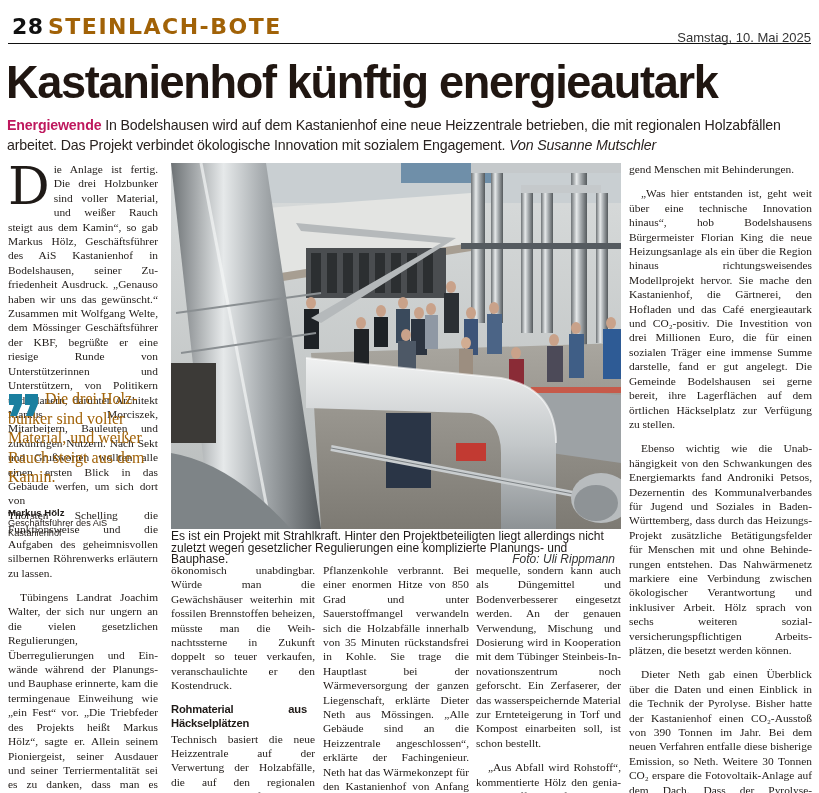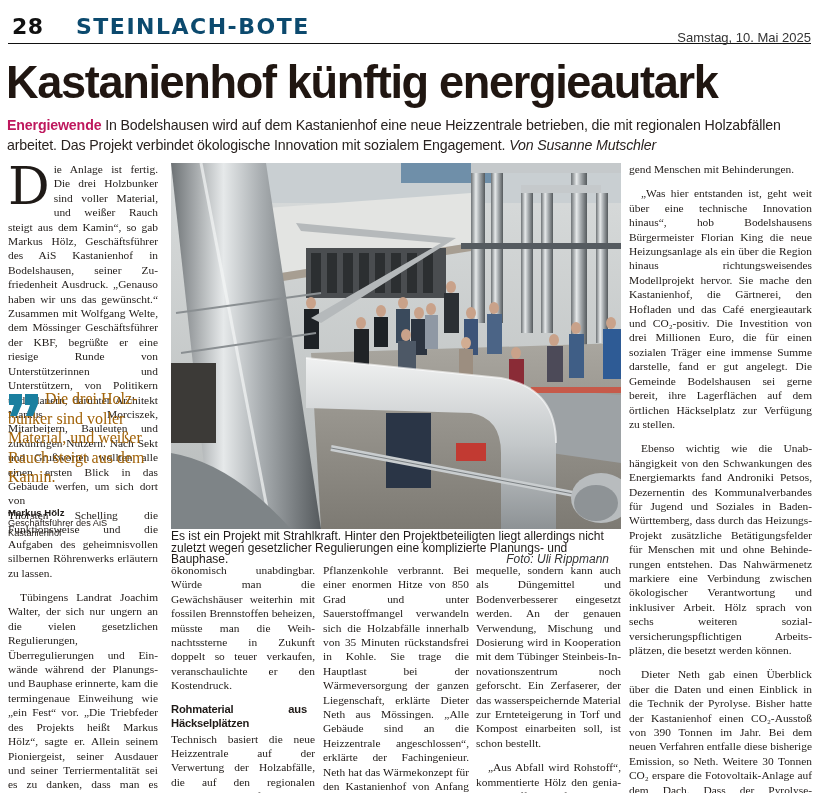--- a/index.html
+++ b/index.html
@@ -1,21 +1,21 @@
 <!DOCTYPE html>
 <html><head>
 <meta charset="utf-8">
 <style>
   * { box-sizing: border-box; margin: 0; padding: 0; }
   html, body { width: 819px; height: 793px; background: #ffffff; overflow: hidden; }
   body { position: relative; color: #1f1a17; font-family: "DejaVu Serif", serif; }
 
   .masthead { position: absolute; left: 8px; top: 8px; width: 803px; height: 36px; border-bottom: 1.5px solid #111; }
   .page-num { position: absolute; left: 4px; top: 6px; font-family: "DejaVu Sans", sans-serif; font-weight: bold; font-size: 22px; letter-spacing: 0.5px; color: #111; }
-  .paper-name { position: absolute; left: 40px; top: 6px; font-family: "DejaVu Sans", sans-serif; font-weight: bold; font-size: 22px; letter-spacing: 1.5px; color: #0c4a6e; margin-left: 28px; }
+  .paper-name { position: absolute; left: 40px; top: 6px; font-family: "DejaVu Sans", sans-serif; font-weight: bold; font-size: 22px; letter-spacing: 1.5px; color: #a16207; }
   .issue-date { position: absolute; right: 0; top: 22px; font-family: "Liberation Sans", sans-serif; font-size: 13px; color: #333; }
 
   .headline { position: absolute; left: 6px; top: 56px; width: 810px; font-family: "Liberation Sans", sans-serif; font-weight: bold; font-size: 47px; line-height: 52px; letter-spacing: -1.4px; color: #201611; transform: scaleX(0.96); transform-origin: left top; }
 
   .lead { position: absolute; left: 7px; top: 115px; width: 808px; font-family: "Liberation Sans", sans-serif; font-size: 14.2px; line-height: 20px; color: #2a2320; letter-spacing: -0.15px; }
   .lead .kicker { color: #be185d; font-weight: bold; }
   .lead .byline { font-style: italic; }
 
   .col { position: absolute; font-family: "Liberation Serif", serif; font-size: 11.4px; line-height: 14.4px; color: #1f1a17; text-align: justify; hyphens: manual; }
   .col p { text-indent: 0; }
@@ -28,21 +28,21 @@
   .quote { position: absolute; left: 8px; top: 389px; width: 152px; }
   .quote-icon { position: absolute; left: 0; top: 5px; width: 32px; height: 22px; }
   .quote-text { font-family: "Liberation Serif", serif; font-size: 16px; line-height: 19.5px; color: #a16207; text-indent: 37px; }
   .quote-author { margin-top: 20px; font-family: "Liberation Sans", sans-serif; font-weight: bold; font-size: 9.6px; color: #1f1a17; }
   .quote-role { font-family: Liberation Sans, sans-serif; font-size: 9.2px; color: #2a2320; }
 
   .col1b { left: 8px; top: 508px; width: 150px; }
 
   .photo { position: absolute; left: 171px; top: 163px; width: 450px; height: 366px; background: #9aa0a3; overflow: hidden; }
   .caption { position: absolute; left: 171px; top: 531px; width: 450px; font-family: "Liberation Sans", sans-serif; font-size: 12px; line-height: 11.6px; color: #1f1a17; }
-  .photo-credit { position: absolute; right: 12px; bottom: 0; font-style: italic; color: #333; }
+  .photo-credit { position: absolute; right: 6px; bottom: 0; font-style: italic; color: #333; }
 
   .col2 { left: 171px; top: 563px; width: 144px; }
   .subhead { font-family: "Liberation Sans", sans-serif; font-weight: bold; font-size: 11.2px; line-height: 14px; margin: 9px 8px 2px 0; letter-spacing: -0.2px; }
   .col3 { left: 323px; top: 563px; width: 146px; }
   .col4 { left: 476px; top: 563px; width: 145px; }
   .col5 { left: 629px; top: 162px; width: 183px; }
 </style>
 </head>
 <body>
 

